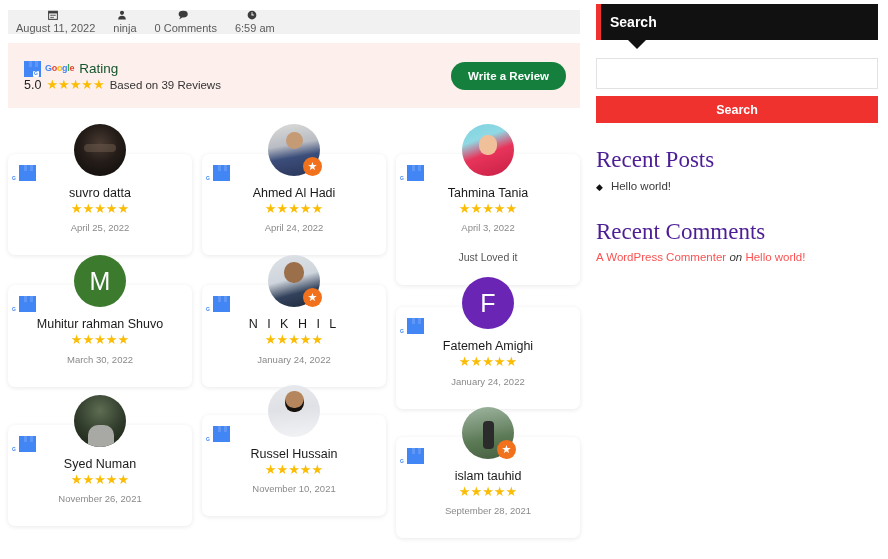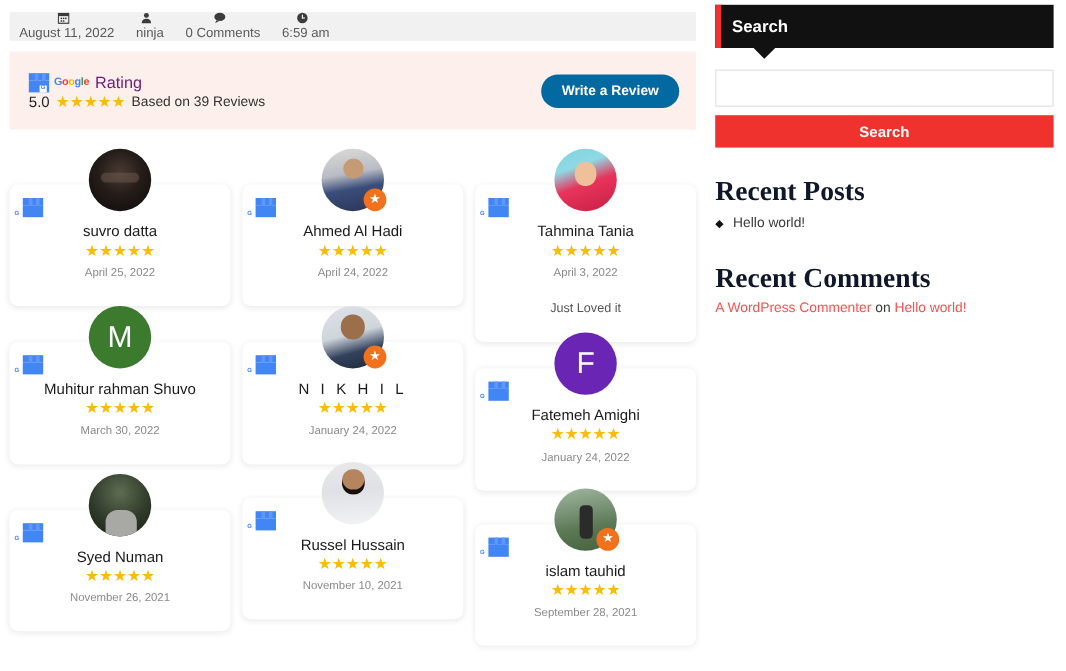--- a/index.html
+++ b/index.html
@@ -89,28 +89,28 @@
     font-size: 9px; letter-spacing: -0.3px; margin-right: 5px;
     font-family: "Liberation Sans", sans-serif; font-weight: bold;
     line-height: 1;
   }
   .google-wordmark .g1 { color: #4285f4; }
   .google-wordmark .g2 { color: #ea4335; }
   .google-wordmark .g3 { color: #fbbc05; }
   .google-wordmark .g4 { color: #4285f4; }
   .google-wordmark .g5 { color: #34a853; }
   .google-wordmark .g6 { color: #ea4335; }
-  .rb-rating-word { font-size: 13.5px; color: #701a75; }
+  .rb-rating-word { font-size: 13.5px; color: #14532d; }
   .rb-row2 { display: flex; align-items: center; margin-top: 0; }
   .rb-score { font-size: 12.5px; color: #222; margin-right: 5px; }
   .rb-stars { color: #fbbc04; font-size: 13px; letter-spacing: 0px; margin-right: 5px; line-height: 1; }
   .rb-based { font-size: 11.5px; color: #333; }
   .rb-spacer { flex: 1 1 auto; }
   .write-review-btn {
-    background: #0369a1;
+    background: #15803d;
     color: #fff;
     border: none;
     border-radius: 20px;
     font-size: 11.5px;
     font-weight: bold;
     padding: 8px 17px;
     font-family: "Liberation Sans", sans-serif;
     cursor: pointer;
     white-space: nowrap;
   }
@@ -242,36 +242,36 @@
     border: none;
     color: #ffffff;
     font-size: 12.5px;
     font-weight: bold;
     font-family: "Liberation Sans", sans-serif;
     cursor: pointer;
   }
   .widget-title {
     font-family: "Liberation Serif", serif;
     font-size: 23px;
-    color: #0f172a;
+    color: #4c1d95;
     margin: 24px 0 4px 0;
-    font-weight: bold;
+    font-weight: normal;
   }
   .post-list { list-style: none; margin: 0; padding: 0; }
   .post-list li {
     font-size: 11.5px;
     color: #3a3a3a;
     display: flex;
     align-items: baseline;
     padding: 3px 0;
   }
   .post-bullet { color: #111; font-size: 9px; margin-right: 8px; }
   .comment-line { font-size: 11.5px; margin-top: 2px; line-height: 1.5; }
   .comment-link { color: #fa5252; text-decoration: none; }
-  .comment-on { color: #3a3a3a; }
+  .comment-on { color: #3a3a3a; font-style: italic; }
 </style>
 </head>
 <body>
 
 <div class="page">
 
   <div class="main-col">
 
     <div class="meta-bar">
       <div class="meta-item">

